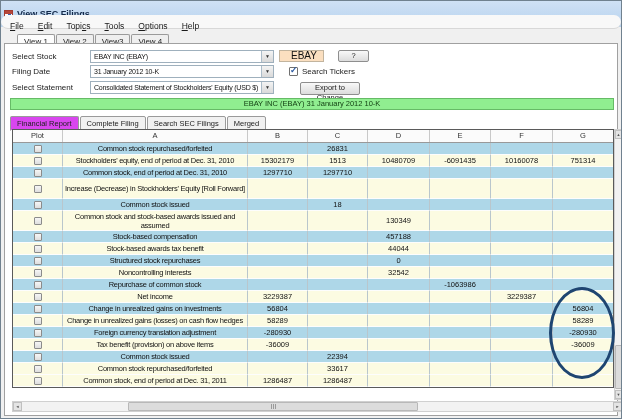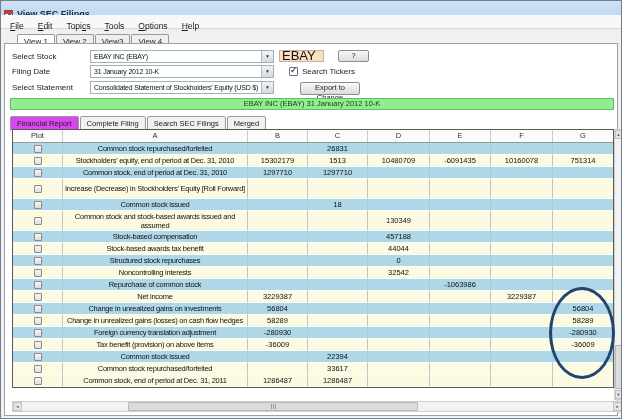--- a/index.html
+++ b/index.html
@@ -7,37 +7,37 @@
   .window{position:relative;width:622px;height:419px;background:#f0f0f0;border:1px solid #70818f;overflow:hidden;}
   
   .titlebar{position:absolute;left:0;top:0;width:100%;height:26px;display:flex;align-items:center;
     background:linear-gradient(#cfe1f5,var(--titlebar_blue));padding-left:3px;}
   .app-icon{width:9px;height:9px;margin-right:4px;flex:0 0 auto;position:relative;
     background:#fff;border:1px solid #a33a30;}
   .app-icon:before{content:"";position:absolute;left:0;top:0;width:100%;height:3px;background:#b5453a;}
   .app-icon:after{content:"";position:absolute;right:1px;bottom:1px;width:3px;height:3px;background:#3a62a8;}
   .title{font-size:9px;font-weight:bold;color:#13294a;line-height:13px;}
   
-  .menubar{position:absolute;left:0;top:14px;width:100%;height:14px;background:#f8f8f8;border-bottom:1px solid #d8d8d8;padding-left:2px;}
+  .menubar{position:absolute;left:0;top:14px;width:100%;height:14px;background:#f8f8f8;border-bottom:1px solid #d8d8d8;padding-left:2px;border-radius:7px;}
   .menu-item{display:inline-block;font-size:8.5px;line-height:13px;padding:0 7px;color:#1a1a1a;cursor:default;}
   
   .viewtabs{position:absolute;left:4px;top:29px;height:13px;padding-left:12px;}
   .tab{display:inline-block;font-size:8px;line-height:11px;padding:1px 6px 0 6px;margin-right:1px;color:#222;
     background:#efefef;border:1px solid #9a9a9a;border-bottom:none;border-radius:2px 2px 0 0;}
   .tab.active{background:#fdfdfd;font-weight:normal;}
   
   .tabpage{position:absolute;left:3px;top:42px;width:614px;height:373px;border:1px solid #a0a0a0;background:#ffffff;}
   
   .flabel{position:absolute;left:7px;font-size:8px;color:#1a1a1a;line-height:13px;}
   .combo{position:absolute;left:85px;width:184px;height:13px;border:1px solid #9fb0bd;background:#fff;display:flex;}
   .combo-text{flex:1;font-size:7px;letter-spacing:-0.2px;line-height:11px;padding-left:3px;white-space:nowrap;overflow:hidden;color:#111;}
   .combo-arrow{flex:0 0 12px;border-left:1px solid #abbcc9;background:linear-gradient(#f4f4f4,#d9d9d9);
     font-size:5px;line-height:11px;text-align:center;color:#333;}
   .ticker{position:absolute;left:274px;top:6px;width:45px;height:12px;background:var(--ticker_peach);
-    border:1px solid #c2b49e;font-size:13px;line-height:10px;padding-left:2px;color:#111;}
+    border:1px solid #c2b49e;font-size:10px;line-height:10px;padding-left:11px;color:#111;}
   .winbtn{position:absolute;height:12px;border:1px solid #8e8e8e;border-radius:2px;
     background:linear-gradient(#f9f9f9,#dcdcdc);font-size:7.5px;line-height:10px;text-align:center;color:#222;padding:0;}
   .help-btn{left:333px;top:6px;width:31px;}
   .export-btn{left:295px;top:38px;width:60px;height:13px;}
   .search-check{position:absolute;left:284px;top:23px;display:flex;align-items:center;}
   .cbx{width:9px;height:9px;border:1px solid #707070;background:#fff;border-radius:1px;position:relative;flex:0 0 auto;}
   .cbx .check{position:absolute;left:0px;top:-3px;font-size:9px;color:#2c5aa0;font-weight:bold;}
   .search-check .clabel{font-size:8px;margin-left:4px;line-height:9px;color:#1a1a1a;}
   
   .banner{position:absolute;left:5px;top:54px;width:604px;height:12px;background:var(--banner_green);

